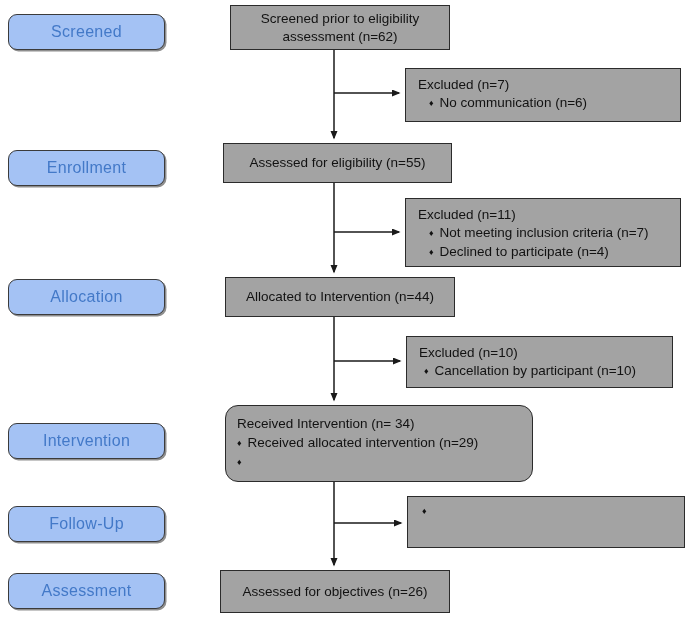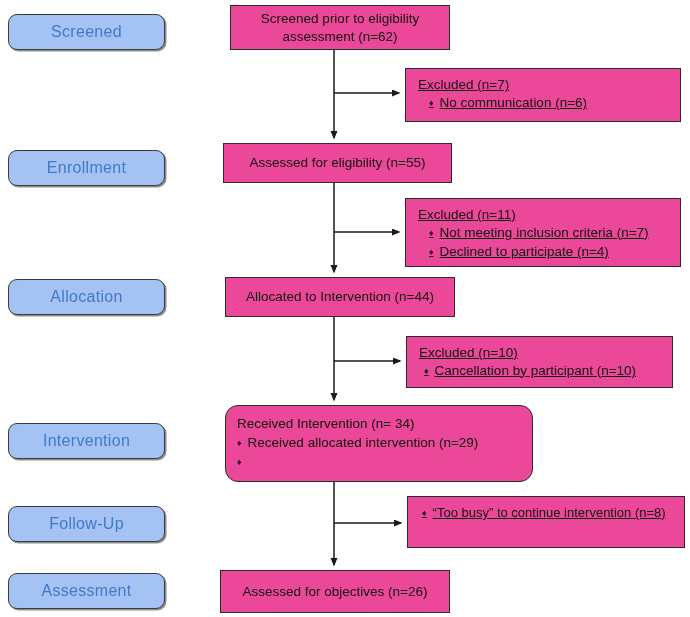--- a/index.html
+++ b/index.html
@@ -20,27 +20,27 @@
     background:var(--stage_fill);
     border:1.6px solid var(--stage_border);
     border-radius:9px;
     box-shadow:1.5px 1.5px 0 rgba(50,50,50,0.55);
     color:var(--stage_text);
     font-weight:normal;font-size:16px;letter-spacing:0.3px;
     display:flex;align-items:center;justify-content:center;
     box-sizing:border-box;
   }
   .fbox{
-    position:absolute;background:#ec4899;
+    position:absolute;background:#a3a3a3;
     border:1.5px solid var(--box_border);
     font-size:13.5px;color:#121212;line-height:17.5px;
     box-sizing:border-box;
   }
   .fbox.center{display:flex;align-items:center;justify-content:center;text-align:center;}
-  .fbox.side{border-width:1.2px;padding:7px 16px 5px 12px;text-decoration:underline;}
+  .fbox.side{border-width:1.2px;padding:7px 16px 5px 12px;}
   .fbox.leftalign{padding:8px 8px 6px 11px;line-height:19px;border-radius:13px;}
   .bullet-row{display:flex;align-items:baseline;}
   .bullet-row.indent{margin-left:11px;}
   .diamond{font-size:9px;margin-right:6px;position:relative;top:-1px;}
 </style>
 </head>
 <body>
 
 <div id="canvas">
 
@@ -123,17 +123,16 @@
     <div>Excluded (n=10)</div>
     <div class="bullet-row" style="margin-left:5px">
       <span class="diamond">♦</span>
       <span>Cancellation by participant (n=10)</span>
     </div>
   </div>
 
   <div class="fbox side" style="left:407px;top:496px;width:278px;height:52px;font-size:13px">
     <div class="bullet-row" style="margin-left:2px">
       <span class="diamond">♦</span>
-      <span>“Too busy” to continue intervention (n=8)</span>
     </div>
   </div>
 
 </div>
 
 </body></html>

